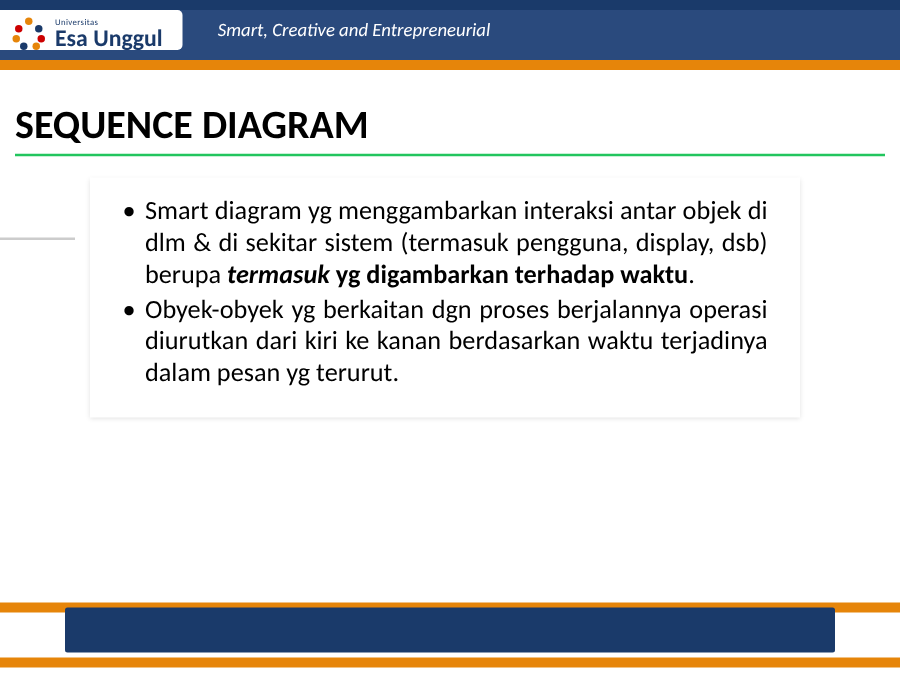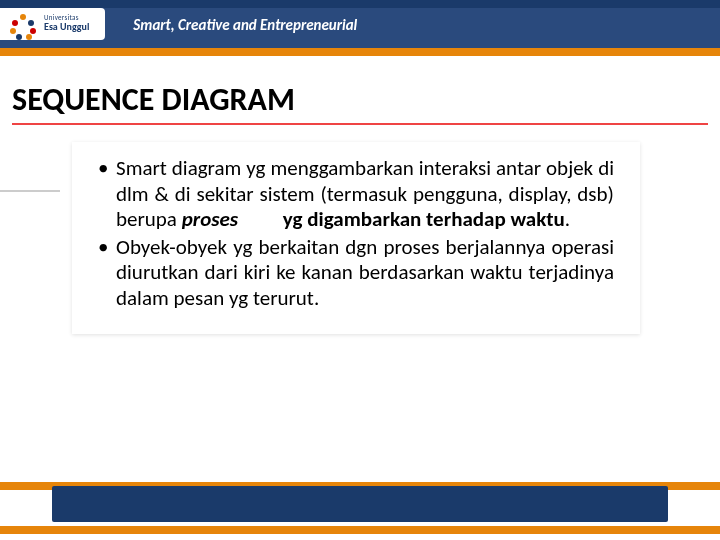--- a/index.html
+++ b/index.html
@@ -34,33 +34,33 @@
   }
   .d1{background:#e6850a;top:0;left:10px}
   .d2{background:#c00;top:6px;left:2px}
   .d3{background:#1a3a6a;top:6px;left:18px}
   .d4{background:#e6850a;top:14px;left:0}
   .d5{background:#c00;top:14px;left:20px}
   .d6{background:#1a3a6a;top:20px;left:6px}
   .d7{background:#e6850a;top:20px;left:16px}
   .logo-text { display:flex; flex-direction:column; line-height:1; }
   .logo-small { font-size:7px; color:#1a3a6a; letter-spacing:0.3px; }
-  .logo-big { font-size:10px; font-weight:bold; color:#1a3a6a; margin-top:1px; }
+  .logo-big { font-size:19px; font-weight:bold; color:#1a3a6a; margin-top:1px; }
   .tagline {
-    color:#fff; font-style:italic; font-weight:700;
+    color:#fff; font-style:italic; font-weight:400;
     font-size:15px; margin-left:28px; margin-top:-6px;
     font-family: Calibri, Arial, sans-serif;
   }
   .title-area {
     position:absolute; top:80px; left:12px; right:12px;
   }
   .title {
     font-size:32px; font-weight:bold; color:#000;
     font-family: Calibri, Arial, sans-serif;
-    border-bottom: 2px solid #ef4444;
+    border-bottom: 2px solid #22c55e;
     padding-bottom: 4px;
   }
   .content-box {
     position:absolute; top:142px; left:72px;
     width:568px;
     padding:14px 26px 20px 26px;
     background:#fff;
     box-shadow: 0 1px 4px rgba(0,0,0,0.12);
     font-family: Calibri, Arial, sans-serif;
   }
@@ -116,21 +116,21 @@
 
 <div class="title-area">
   <div class="title">SEQUENCE DIAGRAM</div>
 </div>
 
 <div class="side-line"></div>
 
 <div class="content-box" id="content-box">
     <div class="bullet">
       <div class="bmark">•</div>
-      <div class="btext"><span>Smart diagram yg </span><span style="font-weight: normal;">menggambarkan interaksi antar objek di dlm &amp; di sekitar sistem</span><span> (termasuk pengguna, display, dsb) berupa </span><span style="font-weight: bold; font-style: italic;">proses</span><span style="font-weight: bold; margin-left: 40px;"> yg digambarkan terhadap waktu</span><span>.</span></div>
+      <div class="btext"><span>Smart diagram yg </span><span style="font-weight: normal;">menggambarkan interaksi antar objek di dlm &amp; di sekitar sistem</span><span> (termasuk pengguna, display, dsb) berupa </span><span style="font-weight: bold; font-style: italic;">termasuk</span><span style="font-weight: bold;"> yg digambarkan terhadap waktu</span><span>.</span></div>
     </div>
     <div class="bullet">
       <div class="bmark">•</div>
       <div class="btext"><span>Obyek-obyek yg berkaitan dgn proses berjalannya operasi diurutkan dari kiri ke kanan berdasarkan waktu terjadinya dalam pesan yg terurut.</span></div>
     </div>
   </div>
 
 <div class="footer">
   <div class="fb-orange1"></div>
   <div class="fb-navy"></div>

